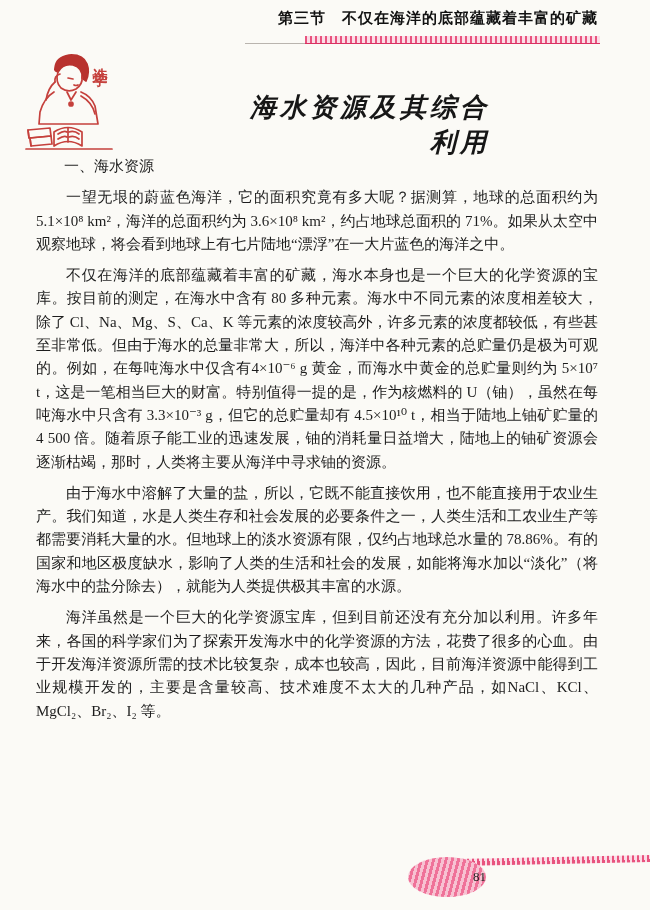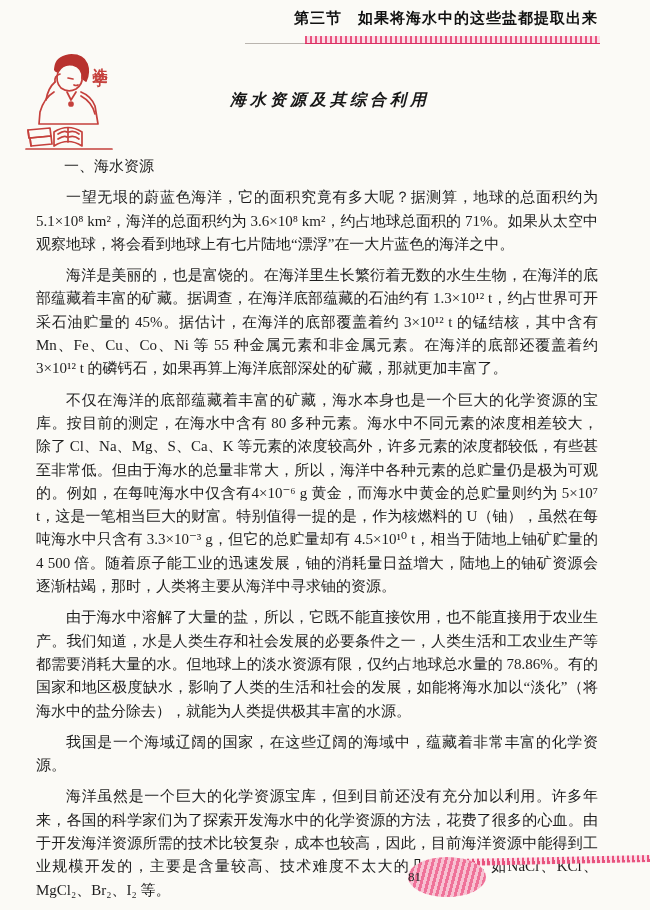--- a/index.html
+++ b/index.html
@@ -30,22 +30,22 @@
   .illus{position:absolute;left:24px;top:52px;width:92px;height:102px;}
   .elective{
     position:absolute;left:90px;top:56px;
     writing-mode:vertical-rl;text-orientation:upright;
     font-size:15px;letter-spacing:4px;
     color:#c5403c;font-weight:bold;
   }
   
   .title{
     position:absolute;top:90px;left:230px;width:260px;
-    text-align:left;
-    font-size:16px;font-weight:bold;letter-spacing:4px;
+    text-align:right;
+    font-size:26px;font-weight:bold;letter-spacing:4px;
     color:#161616;
     font-style:italic;
   }
   .bodytext{
     position:absolute;left:28px;top:149px;width:578px;
     font-size:15px;line-height:23.3px;
   }
   .bodytext h3{
     margin:6px;font-size:15px;font-weight:normal;
     text-indent:2em;line-height:23.3px;
@@ -57,30 +57,30 @@
   
   .foot-stripe{
     position:absolute;left:452px;top:857px;width:200px;height:7px;
     background:repeating-linear-gradient(90deg,#e8537e 0 2.5px,#fbdce6 2.5px 5px);
     transform:rotate(-1.2deg);
   }
   .page-badge{
     position:absolute;left:408px;top:857px;width:78px;height:40px;
     border-radius:50%;
     background:repeating-linear-gradient(105deg,#ef7299 0 3px,#f7c2d2 3px 6px);
-    display:flex;align-items:center;justify-content:flex-start;
+    display:flex;align-items:center;justify-content:flex-end;
   }
   .page-badge span{
     font-size:13px;color:#222;letter-spacing:0;
   }
 </style>
 </head>
 <body>
 
-<div class="hdr-title">第三节　如果将海水中的这些盐都提取出来</div>
+<div class="hdr-title">第三节　不仅在海洋的底部蕴藏着丰富的矿藏</div>
 <div class="hdr-rule"></div>
 <div class="hdr-stripe"></div>
 
 <svg class="illus" viewBox="0 0 92 102" xmlns="http://www.w3.org/2000/svg">
   <g stroke="#c5403c" stroke-width="1.7" fill="none" stroke-linecap="round" stroke-linejoin="round">
 
     <path d="M31,16 Q32,5 45,3 Q59,2 63,12 Q66,20 62,29 L58,26 Q59,16 49,13 Q39,11 34,20 Q30,19 31,16 Z" fill="#b8322e" stroke="#b8322e"></path>
 
     <path d="M34,20 Q31,30 37,36 Q44,41 52,37 Q59,32 58,25"></path>
 
@@ -109,24 +109,22 @@
   </g>
 </svg>
 <div class="elective">选学</div>
 
 <div class="title">海水资源及其综合利用</div>
 
 <div class="bodytext">
   <h3>一、海水资源</h3>
   <div>
       <p>一望无垠的蔚蓝色海洋，它的面积究竟有多大呢？据测算，地球的总面积约为 5.1×10⁸ km²，海洋的总面积约为 3.6×10⁸ km²，约占地球总面积的 71%。如果从太空中观察地球，将会看到地球上有七片陆地“漂浮”在一大片蓝色的海洋之中。</p>
-      <p>海洋是美丽的，也是富饶的。在海洋里生长繁衍着无数的水生生物，在海洋的底部蕴藏着丰富的矿藏。据调查，在海洋底部蕴藏的石油约有 1.3×10¹² t，约占世界可开采石油贮量的 45%。据估计，在海洋的底部覆盖着约 3×10¹² t 的锰结核，其中含有 Mn、Fe、Cu、Co、Ni 等 55 种金属元素和非金属元素。在海洋的底部还覆盖着约 3×10¹² t 的磷钙石，如果再算上海洋底部深处的矿藏，那就更加丰富了。</p>
       <p>不仅在海洋的底部蕴藏着丰富的矿藏，海水本身也是一个巨大的化学资源的宝库。按目前的测定，在海水中含有 80 多种元素。海水中不同元素的浓度相差较大，除了 Cl、Na、Mg、S、Ca、K 等元素的浓度较高外，许多元素的浓度都较低，有些甚至非常低。但由于海水的总量非常大，所以，海洋中各种元素的总贮量仍是极为可观的。例如，在每吨海水中仅含有4×10⁻⁶ g 黄金，而海水中黄金的总贮量则约为 5×10⁷ t，这是一笔相当巨大的财富。特别值得一提的是，作为核燃料的 U（铀），虽然在每吨海水中只含有 3.3×10⁻³ g，但它的总贮量却有 4.5×10¹⁰ t，相当于陆地上铀矿贮量的 4 500 倍。随着原子能工业的迅速发展，铀的消耗量日益增大，陆地上的铀矿资源会逐渐枯竭，那时，人类将主要从海洋中寻求铀的资源。</p>
       <p>由于海水中溶解了大量的盐，所以，它既不能直接饮用，也不能直接用于农业生产。我们知道，水是人类生存和社会发展的必要条件之一，人类生活和工农业生产等都需要消耗大量的水。但地球上的淡水资源有限，仅约占地球总水量的 78.86%。有的国家和地区极度缺水，影响了人类的生活和社会的发展，如能将海水加以“淡化”（将海水中的盐分除去），就能为人类提供极其丰富的水源。</p>
-      <p>我国是一个海域辽阔的国家，在这些辽阔的海域中，蕴藏着非常丰富的化学资源。</p>
       <p>海洋虽然是一个巨大的化学资源宝库，但到目前还没有充分加以利用。许多年来，各国的科学家们为了探索开发海水中的化学资源的方法，花费了很多的心血。由于开发海洋资源所需的技术比较复杂，成本也较高，因此，目前海洋资源中能得到工业规模开发的，主要是含量较高、技术难度不太大的几种产品，如NaCl、KCl、MgCl₂、Br₂、I₂ 等。</p>
     </div>
 </div>
 
 <div class="foot-stripe"></div>
 <div class="page-badge">
   <span>81</span>
 </div>
 
 </body></html>

